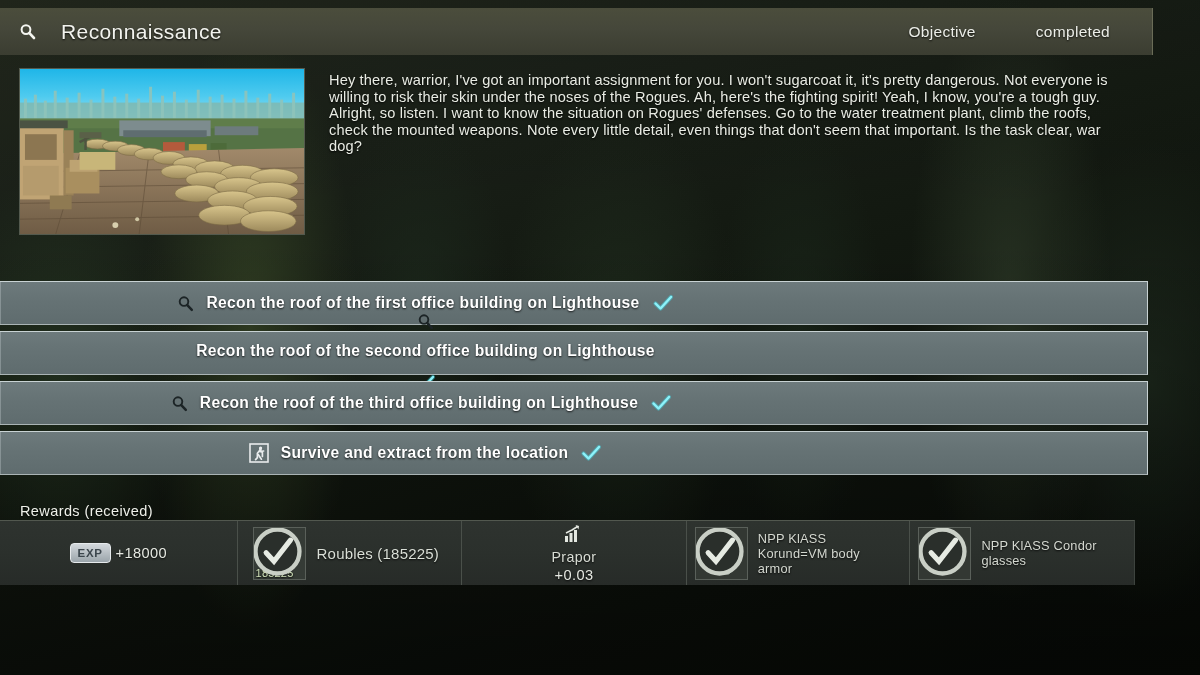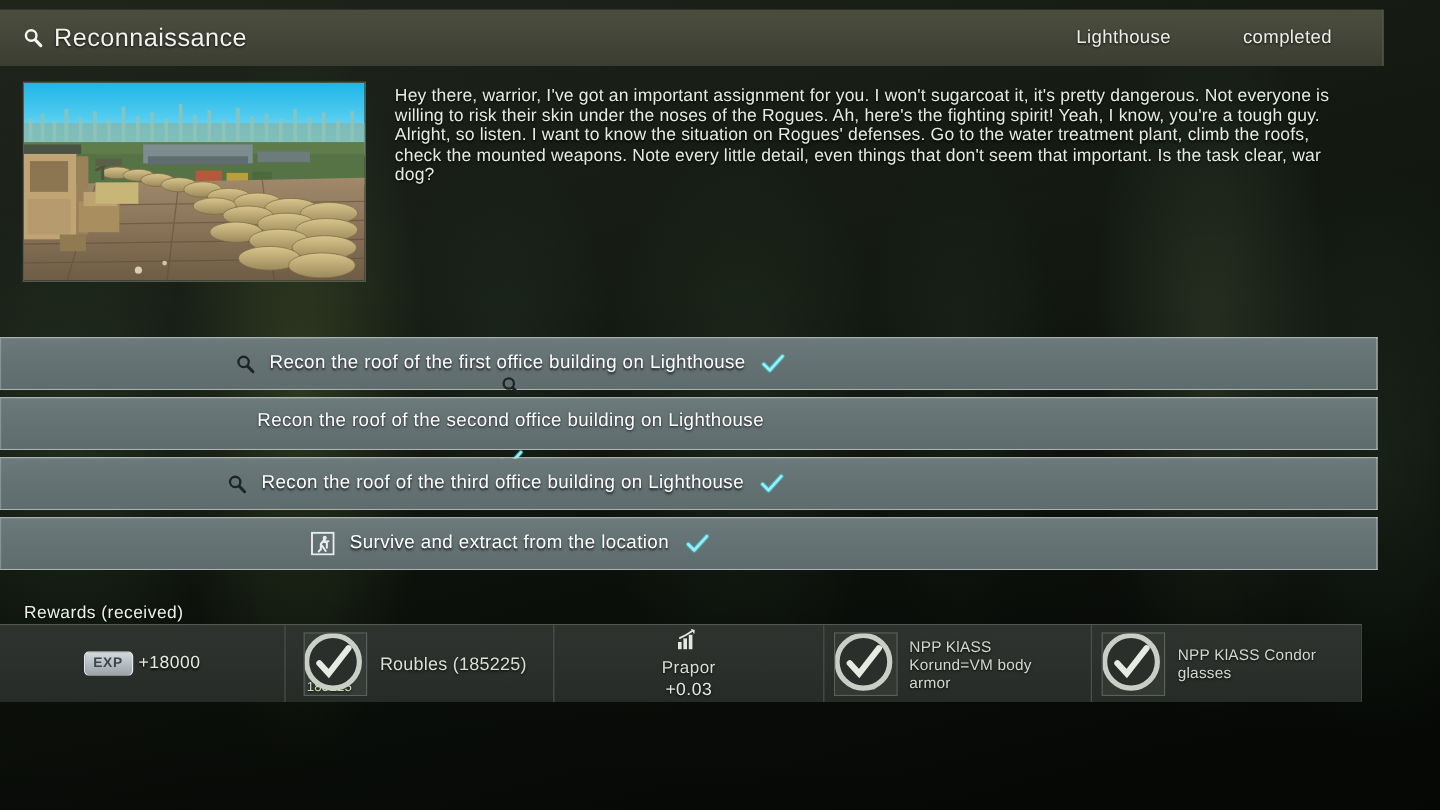--- a/index.html
+++ b/index.html
@@ -54,20 +54,21 @@
     align-items: center;
     gap: 9px;
     padding-left: 19px;
     flex: 1;
   }
   .title-text {
     color: #f2f3ee;
     font-size: 21px;
     letter-spacing: .4px;
     text-shadow: 0 1px 2px rgba(0,0,0,.85);
+    margin-left: 16px;
   }
   .hdr-meta {
     color: #eceee8;
     font-size: 15.5px;
     letter-spacing: .3px;
     text-shadow: 0 1px 2px rgba(0,0,0,.8);
   }
   #hdr-location { margin-right: 60px; }
   #hdr-status   { margin-right: 42px; }
 
@@ -143,21 +144,21 @@
   }
   .obj-inner {
     display: flex;
     align-items: center;
     gap: 12px;
     transform: translateX(-150px);
   }
   .obj-text {
     color: #ffffff;
     font-size: 15.6px;
-    font-weight: normal;
+    font-weight: bold;
     letter-spacing: .35px;
     text-shadow: 0 1px 2px rgba(0,0,0,.8);
     white-space: nowrap;
   }
   .obj-icon { display: block; flex: 0 0 auto; }
   .check-icon { display: block; flex: 0 0 auto; }
 
   
   .objective-row:nth-child(1) .obj-inner { transform: translateX(-148px); }
   .objective-row:nth-child(2) .obj-inner { transform: translateX(-148px); flex-direction: column; }
@@ -273,21 +274,21 @@
 <div id="header">
   <div class="title-wrap">
     <span>
       <svg class="mag-icon" width="17" height="17" viewBox="0 0 17 17">
         <circle cx="7" cy="6.6" r="4.4" fill="none" stroke="#f4f5f0" stroke-width="2"></circle>
         <line x1="10.4" y1="10.2" x2="15" y2="15" stroke="#f4f5f0" stroke-width="2.6" stroke-linecap="round"></line>
       </svg>
     </span>
     <span class="title-text">Reconnaissance</span>
   </div>
-  <span id="hdr-location" class="hdr-meta">Lighthouse</span>
+  <span id="hdr-location" class="hdr-meta">Objective</span>
   <span id="hdr-status" class="hdr-meta">completed</span>
 </div>
 
 <div id="briefing">
   <div id="preview">
     <svg viewBox="0 0 286 167" preserveAspectRatio="none">
       <defs>
         <linearGradient id="skyg" x1="0" y1="0" x2="0" y2="1">
           <stop offset="0%" stop-color="#1fb6e8"></stop>
           <stop offset="45%" stop-color="#4fcbef"></stop>

